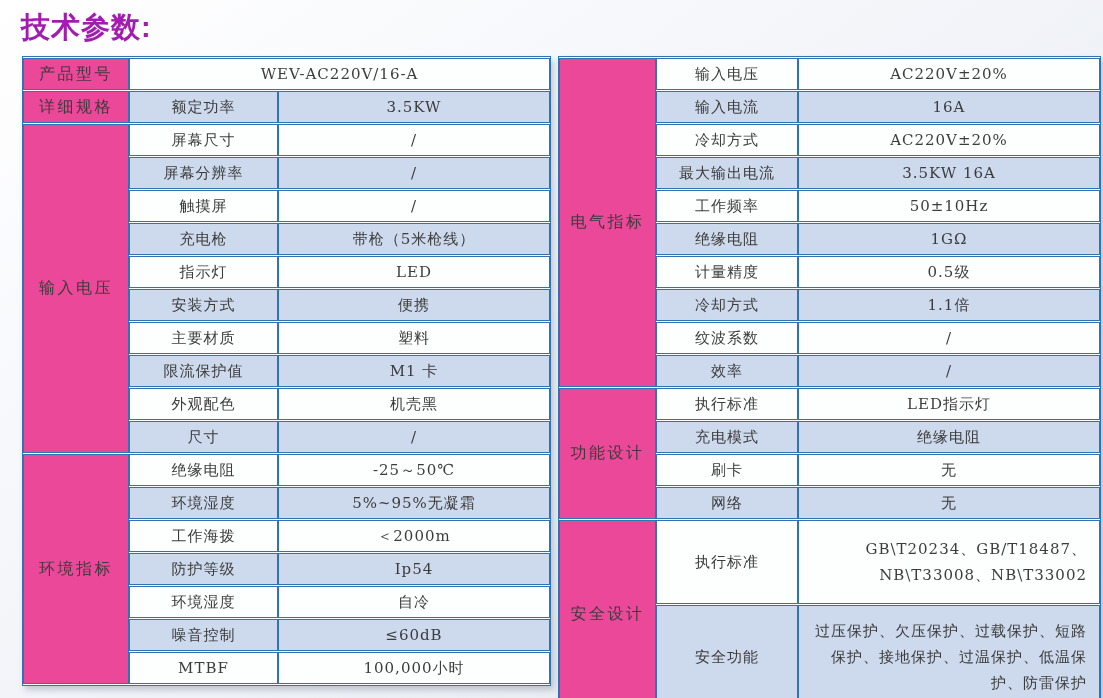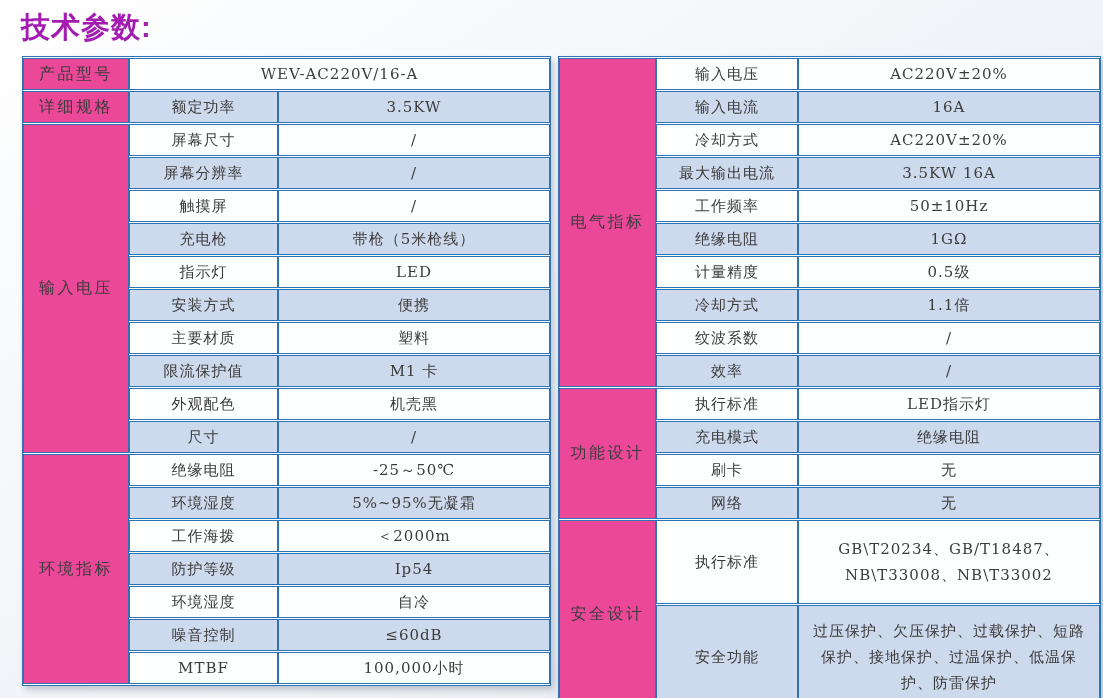--- a/index.html
+++ b/index.html
@@ -33,21 +33,21 @@
     font-size:15px; color:#3c3c3c;
     padding:0 4px;
     letter-spacing:1px;
     overflow:hidden;
   }
   tr:nth-child(odd)  td { background:#fdfefe; }
   tr:nth-child(even) td { background:#cdd9ec; }
   tr td.group { background:#ec4899; letter-spacing:2.5px; font-size:16px; }
   tr.tall2 td { height:70px; }
   tr.tall3 td { height:90px; }
-  td.left-align { text-align:center; padding:6px 12px; line-height:1.75; }
+  td.left-align { text-align:right; padding:6px 12px; line-height:1.75; }
 </style>
 </head>
 <body>
 
 <div class="page-title">技术参数:</div>
 
 <table class="spec" id="left-table">
   <colgroup>
       <col style="width:106px">
       <col style="width:149px">

